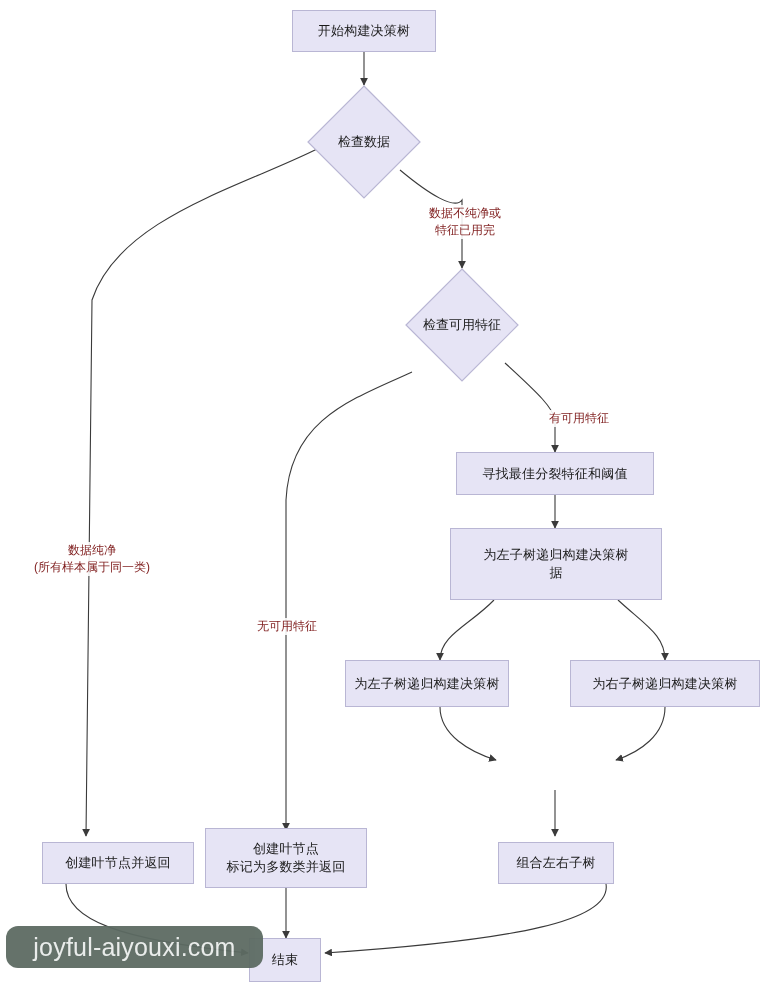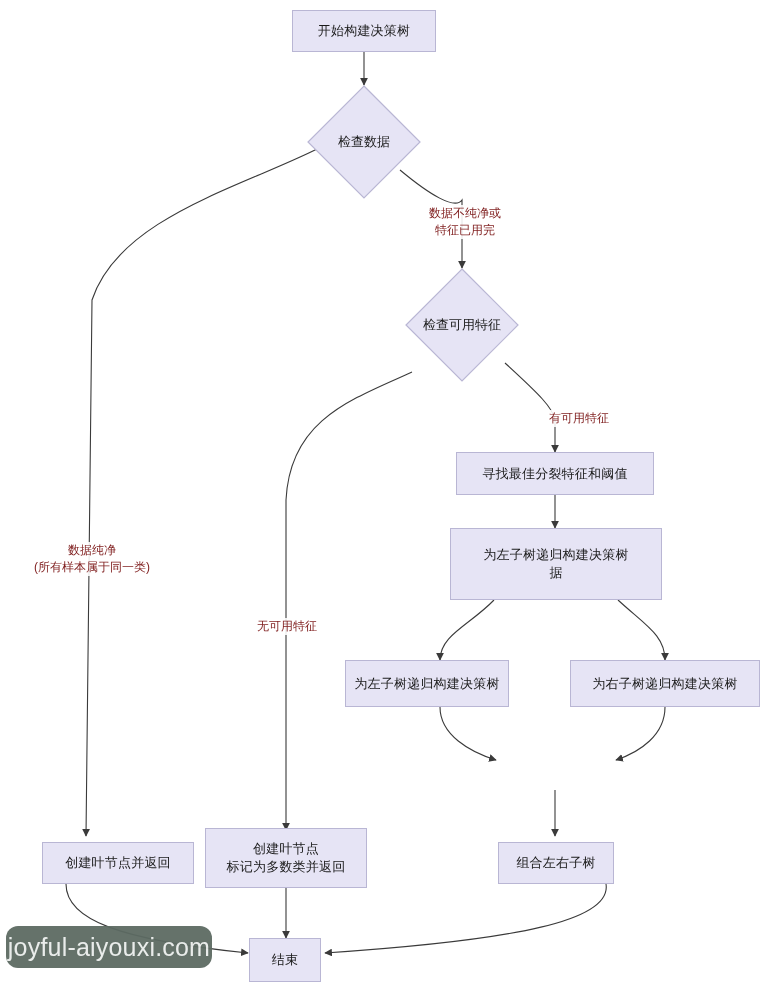--- a/index.html
+++ b/index.html
@@ -74,21 +74,21 @@
     line-height: 17px;
     color: #7f1d1d;
     background: rgba(255,255,255,0.88);
     white-space: pre-line;
     padding: 0 2px;
   }
   #watermark {
     position: absolute;
     left: 6px;
     top: 926px;
-    width: 206px;
+    width: 257px;
     height: 42px;
     border-radius: 12px;
     background: #5d6b63;
     color: #e9ecea;
     display: flex;
     align-items: center;
     justify-content: center;
     font-size: 25px;
     letter-spacing: 0.2px;
     opacity: 0.95;

